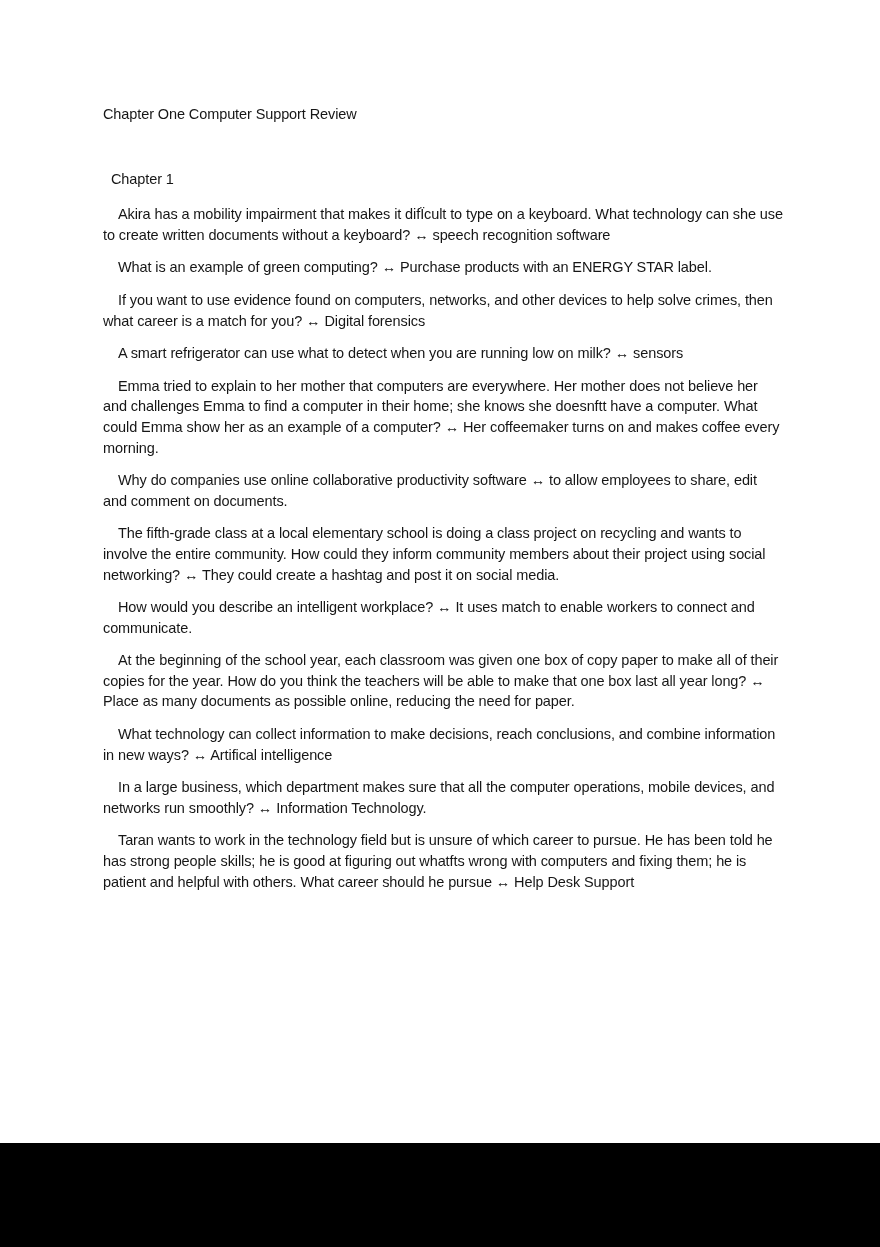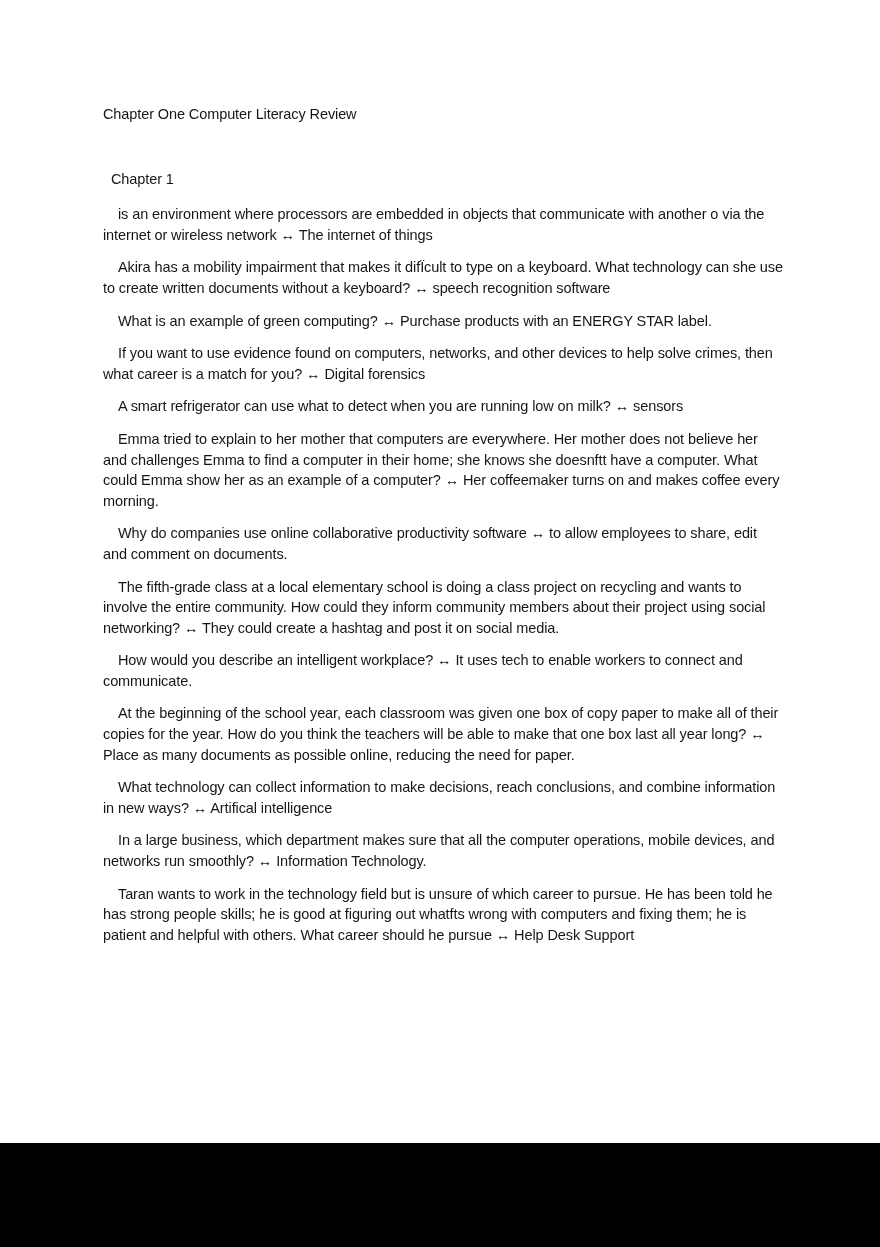--- a/index.html
+++ b/index.html
@@ -51,32 +51,31 @@
     top: 1143px;
     width: 880px;
     height: 104px;
     background: #000000;
   }
 </style>
 </head>
 <body>
 
 <div class="page">
-  <p class="doc-title">Chapter One Computer Literacy Review</p>
+  <p class="doc-title">Chapter One Computer Support Review</p>
   <p class="doc-heading">Chapter 1</p>
   <div id="paragraph-list">
-      <p class="para">is an environment where processors are embedded in objects that communicate with another o via the internet or wireless network ↔ The internet of things</p>
       <p class="para">Akira has a mobility impairment that makes it difÏcult to type on a keyboard. What technology can she use to create written documents without a keyboard? ↔ speech recognition software</p>
       <p class="para">What is an example of green computing? ↔ Purchase products with an ENERGY STAR label.</p>
       <p class="para">If you want to use evidence found on computers, networks, and other devices to help solve crimes, then what career is a match for you? ↔ Digital forensics</p>
       <p class="para">A smart refrigerator can use what to detect when you are running low on milk? ↔ sensors</p>
       <p class="para">Emma tried to explain to her mother that computers are everywhere. Her mother does not believe her and challenges Emma to find a computer in their home; she knows she doesnftt have a computer. What could Emma show her as an example of a computer? ↔ Her coffeemaker turns on and makes coffee every morning.</p>
       <p class="para">Why do companies use online collaborative productivity software ↔ to allow employees to share, edit and comment on documents.</p>
       <p class="para">The fifth-grade class at a local elementary school is doing a class project on recycling and wants to involve the entire community. How could they inform community members about their project using social networking? ↔ They could create a hashtag and post it on social media.</p>
-      <p class="para">How would you describe an intelligent workplace? ↔ It uses tech to enable workers to connect and communicate.</p>
+      <p class="para">How would you describe an intelligent workplace? ↔ It uses match to enable workers to connect and communicate.</p>
       <p class="para">At the beginning of the school year, each classroom was given one box of copy paper to make all of their copies for the year. How do you think the teachers will be able to make that one box last all year long? ↔ Place as many documents as possible online, reducing the need for paper.</p>
       <p class="para">What technology can collect information to make decisions, reach conclusions, and combine information in new ways? ↔ Artifical intelligence</p>
       <p class="para">In a large business, which department makes sure that all the computer operations, mobile devices, and networks run smoothly? ↔ Information Technology.</p>
       <p class="para">Taran wants to work in the technology field but is unsure of which career to pursue. He has been told he has strong people skills; he is good at figuring out whatfts wrong with computers and fixing them; he is patient and helpful with others. What career should he pursue ↔ Help Desk Support</p>
     </div>
 </div>
 
 <div class="footer-bar"></div>
 
 </body></html>

